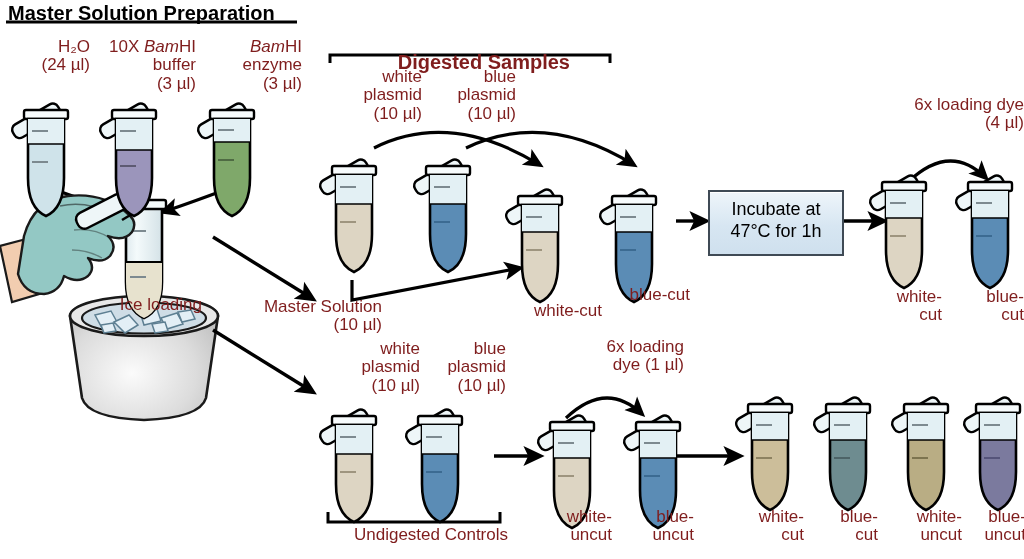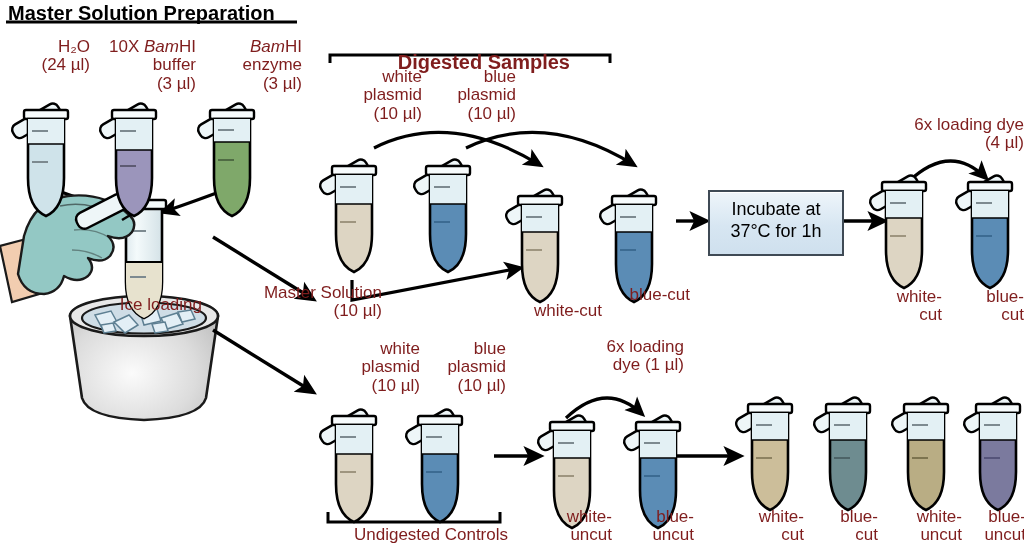--- a/index.html
+++ b/index.html
@@ -338,27 +338,27 @@
 
   <div class="lbl bold" style="left:370;top:24px;left:370px;width:200px;font-size:20px;margin-top:28px;">Digested Samples</div>
 
   <div class="lbl" style="left:330px;top:68px;width:92px;">white
 plasmid
 (10 µl)</div>
   <div class="lbl" style="left:424px;top:68px;width:92px;">blue
 plasmid
 (10 µl)</div>
 
-  <div class="lbl" style="left:222px;top:284px;width:160px;">Master Solution
+  <div class="lbl" style="left:222px;top:298px;width:160px;">Master Solution
 (10 µl)</div>
 
   <div class="lbl" style="left:498px;top:302px;width:104px;">white-cut</div>
   <div class="lbl" style="left:598px;top:286px;width:92px;">blue-cut</div>
 
-  <div class="lbl" style="left:872px;top:116px;width:152px;">6x loading dye
+  <div class="lbl" style="left:872px;top:96px;width:152px;">6x loading dye
 (4 µl)</div>
 
   <div class="lbl" style="left:862px;top:288px;width:80px;">white-
 cut</div>
   <div class="lbl" style="left:952px;top:288px;width:72px;">blue-
 cut</div>
 
   <div class="lbl" style="left:328px;top:340px;width:92px;">white
 plasmid
 (10 µl)</div>
@@ -380,16 +380,16 @@
 cut</div>
   <div class="lbl" style="left:812px;top:508px;width:66px;">blue-
 cut</div>
   <div class="lbl" style="left:882px;top:508px;width:80px;">white-
 uncut</div>
   <div class="lbl" style="left:960px;top:508px;width:66px;">blue-
 uncut</div>
 
   <div id="incbox" style="left:708px;top:190px;width:132px;height:62px;">
     <div class="t">Incubate at
-37°C for 1h</div>
+47°C for 1h</div>
   </div>
 
 </div>
 
 </body></html>

